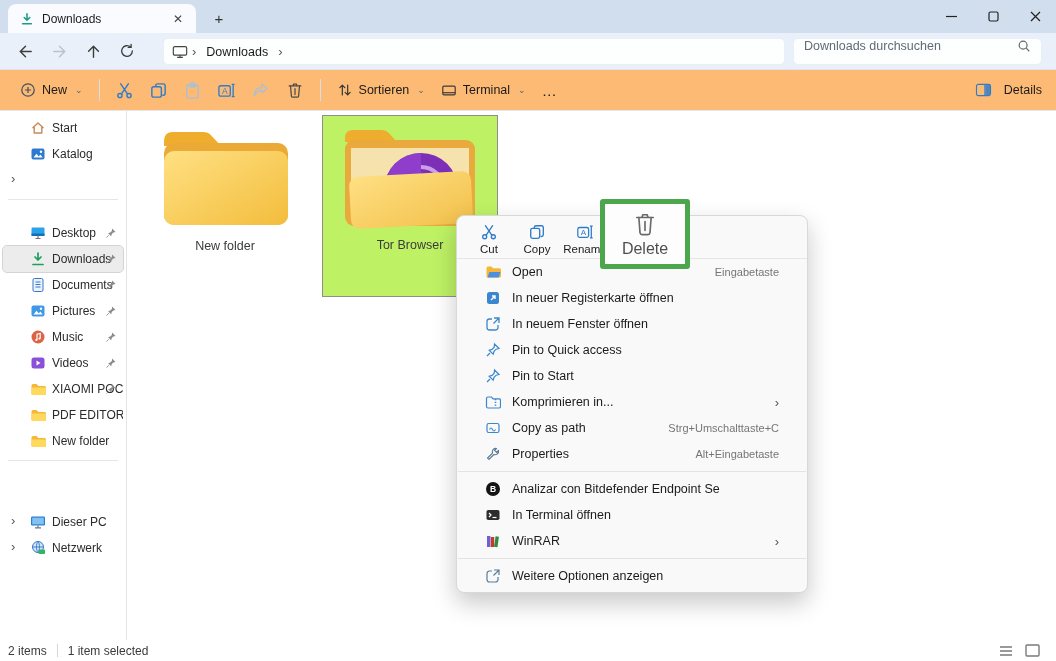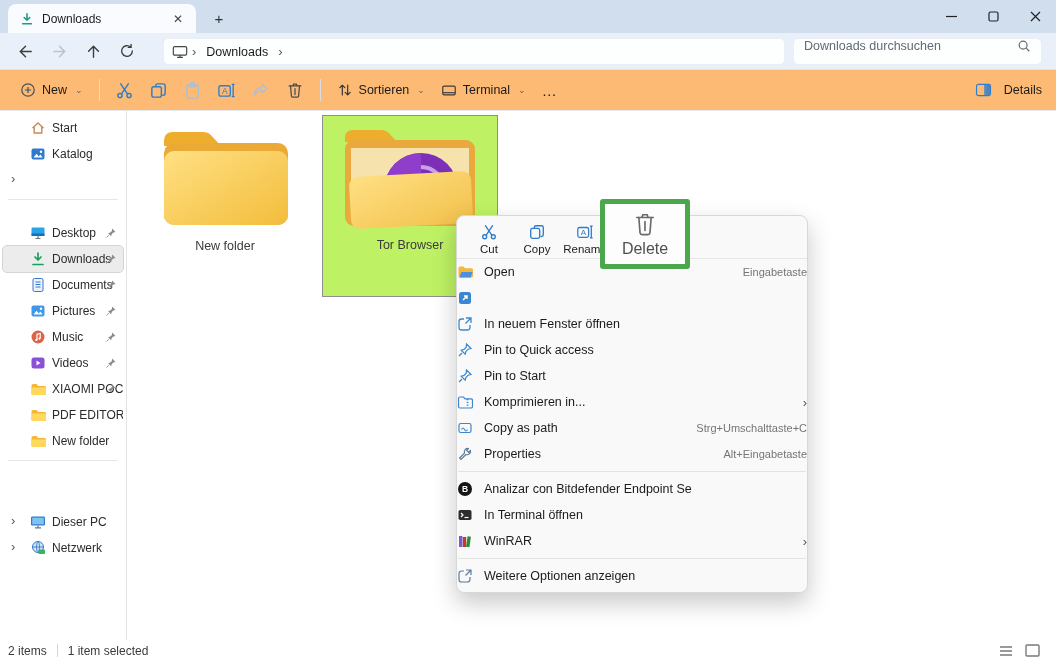--- a/index.html
+++ b/index.html
@@ -55,21 +55,21 @@
   .tile.sel { background:#bef264; border:1px solid #8f8f8f; }
   .tile-newfolder { left:137px; }
   .tile-tor { left:322px; }
 
   
   .ctxmenu { position:absolute; left:456px; top:215px; width:352px; background:#f9f9f9; border:1px solid #d8d8d8; border-radius:8px; box-shadow:0 10px 24px rgba(0,0,0,.22); z-index:40; padding-bottom:3px; overflow:visible; }
   .iconrow { height:43px; display:flex; align-items:stretch; padding:4px 8px 0 8px; border-bottom:1px solid #e6e6e6; }
   .qslot { width:48px; display:flex; flex-direction:column; align-items:center; justify-content:center; gap:2px; border-radius:4px; }
   .qslot .qlabel { font-size:11.5px; color:#1b1b1b; }
   .qslot-delete { width:96px; }
-  .mitem { height:26px; display:flex; align-items:center; padding:0 0; }
+  .mitem { height:26px; display:flex; align-items:center; padding:0 28px; }
   .mitem .mic { width:16px; height:16px; margin-right:11px; flex:0 0 16px; }
   .mitem .mlabel { font-size:12.5px; color:#1b1b1b; flex:1; white-space:nowrap; overflow:hidden; }
   .mitem .mshortcut { font-size:11px; color:#757575; margin-left:10px; }
   .mitem .msub { font-size:13px; color:#555; margin-left:10px; }
   .msep { height:1px; background:#e3e3e3; margin:4px 1px; }
 
   
   .annotation { position:absolute; left:600px; top:199px; width:90px; height:70px; background:#fdfdfd; border:5px solid #4ca64c; border-radius:3px; z-index:50; display:flex; flex-direction:column; align-items:center; justify-content:center; gap:3px; }
   .annotation .alabel { font-size:16px; color:#4f4f4f; }
 
@@ -491,20 +491,21 @@
           <path d="M2.5 13.5L4.3 8h11.2l-1.8 5.5z" fill="#4a90e0"></path>
         </svg>
       <span class="mlabel">Open</span>
       <span class="mshortcut">Eingabetaste</span>
     </div>
     <div class="mitem">
       <svg class="mic" viewBox="0 0 16 16">
           <rect x="2" y="2" width="12" height="12" rx="2.5" fill="#3a87cf"></rect>
           <path d="M6 10l4-4M7 6h3v3" stroke="#fff" stroke-width="1.4" fill="none"></path>
         </svg>
+      <span class="mlabel">In neuer Registerkarte öffnen</span>
     </div>
     <div class="mitem">
       <svg class="mic" viewBox="0 0 16 16">
           <g fill="none" stroke="#3a87cf" stroke-width="1.3">
             <path d="M7 3H4.5A2.5 2.5 0 0 0 2 5.5v6A2.5 2.5 0 0 0 4.5 14h6a2.5 2.5 0 0 0 2.5-2.5V9"></path>
             <path d="M9 2h5v5M14 2L8.5 7.5"></path>
           </g>
         </svg>
       <span class="mlabel">In neuem Fenster öffnen</span>
     </div>

